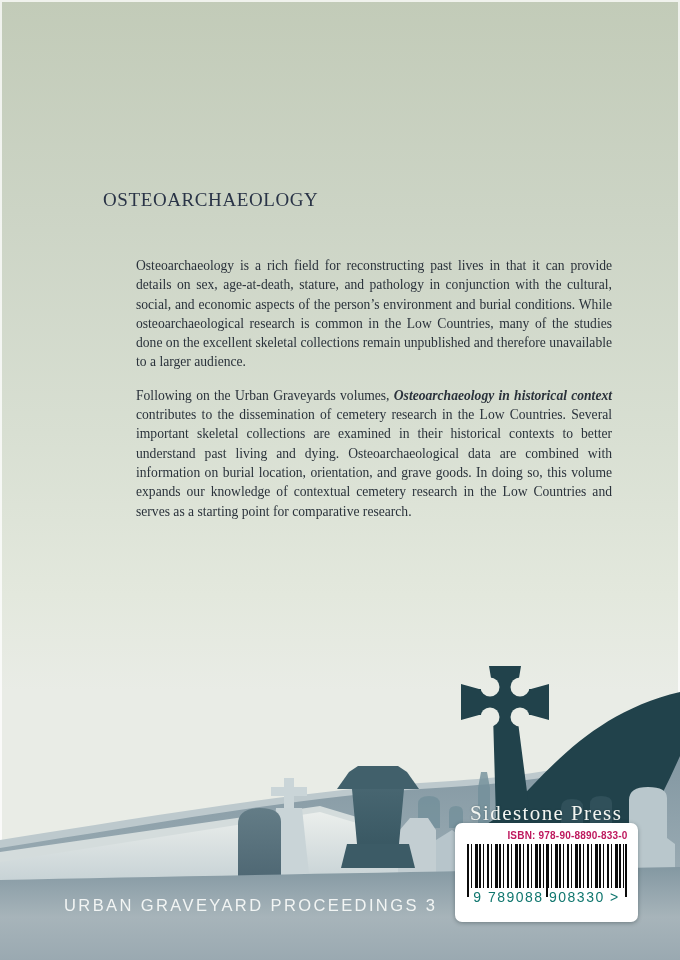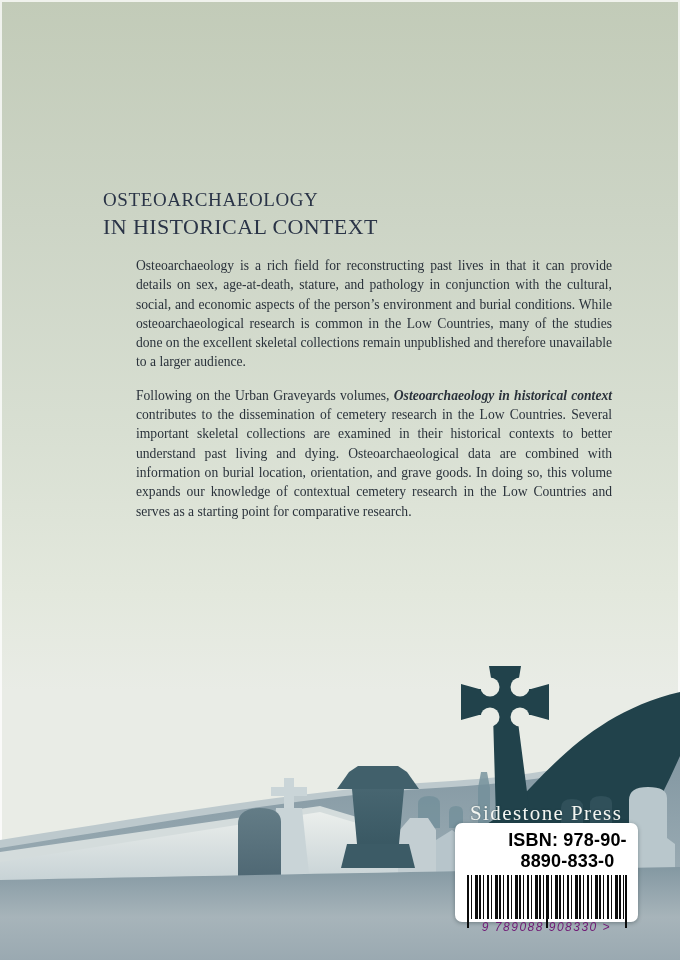--- a/index.html
+++ b/index.html
@@ -29,38 +29,37 @@
     margin-left:12px;
   }
 
   .isbn-box{
     position:absolute;left:455px;top:823px;width:183px;height:99px;
     background:#ffffff;border-radius:7px;
     box-shadow:0 1px 4px rgba(10,25,30,.35);
     text-align:center;
     font-family:"Liberation Sans", sans-serif;
   }
-  .isbn-label{margin-top:7px;font-size:18px;font-weight:bold;color:#000000;letter-spacing:.2px;margin-left:42px;}
+  .isbn-label{margin-top:7px;font-size:10px;font-weight:bold;color:#be185d;letter-spacing:.2px;margin-left:42px;}
   .barcode{
     position:relative;width:160px;height:44px;margin:3px auto 0;
     background:repeating-linear-gradient(90deg,
       #0b0b0b 0 2px,#ffffff 2px 4px,
       #0b0b0b 4px 5px,#ffffff 5px 8px,
       #0b0b0b 8px 11px,#ffffff 11px 12px,
       #0b0b0b 12px 14px,#ffffff 14px 16px,
       #0b0b0b 16px 17px,#ffffff 17px 20px);
   }
   .guard{position:absolute;top:0;width:2px;height:53px;background:#0b0b0b;}
   .guard.g-left{left:0;}
   .guard.g-mid{left:79px;}
   .guard.g-right{right:0;}
   .barcode-number{
-    margin-top:1px;font-size:12px;color:#701a75;letter-spacing:1.5px;
+    margin-top:1px;font-size:14px;color:#0f766e;letter-spacing:1.5px;
     font-family:"Liberation Sans", sans-serif;
-    font-style:italic;
   }
 
   .series-title{
     position:absolute;left:64px;top:896px;
     font-family:"Liberation Sans", sans-serif;
     font-size:16.5px;letter-spacing:2.4px;color:#f2f5f4;
   }
 </style>
 </head>
 <body>
@@ -141,35 +140,35 @@
       <path d="M629,876 L629,800 Q629,787 648,787 Q667,787 667,798 L667,838 L675,844 L675,876 Z" fill="#b9c7cc"></path>
     </g>
 
     <path d="M0,880 C180,876 420,872 680,867 L680,960 L0,960 Z" fill="url(#gradBand)"></path>
   </svg>
 
   <div class="text-layer">
 
     <div class="title-block">
       <div class="title">OSTEOARCHAEOLOGY</div>
-      <div class="subtitle">IN HISTORICAL CONTEXT</div>
     </div>
 
     <div class="synopsis">
       <p>Osteoarchaeology is a rich field for reconstructing past lives in that it can provide details on sex, age-at-death, stature, and pathology in conjunction with the cultural, social, and economic aspects of the person’s environment and burial conditions. While osteoarchaeological research is common in the Low Countries, many of the studies done on the excellent skeletal collections remain unpublished and therefore unavailable to a larger audience.</p>
       <p><span>Following on the Urban Graveyards volumes, </span><span class="it">Osteoarchaeology in historical context</span><span> contributes to the dissemination of cemetery research in the Low Countries. Several important skeletal collections are examined in their historical contexts to better understand past living and dying. Osteoarchaeological data are combined with information on burial location, orientation, and grave goods. In doing so, this volume expands our knowledge of contextual cemetery research in the Low Countries and serves as a starting point for comparative research.</span></p>
     </div>
 
     <div class="publisher">Sidestone Press</div>
 
     <div class="isbn-box">
       <div class="isbn-label">ISBN: 978-90-8890-833-0</div>
       <div class="barcode">
         <div class="guard g-left"></div>
         <div class="guard g-mid"></div>
         <div class="guard g-right"></div>
       </div>
       <div class="barcode-number">9 789088 908330 &gt;</div>
     </div>
 
+    <div class="series-title">URBAN GRAVEYARD PROCEEDINGS 3</div>
 
   </div>
 </div>
 
 </body></html>

